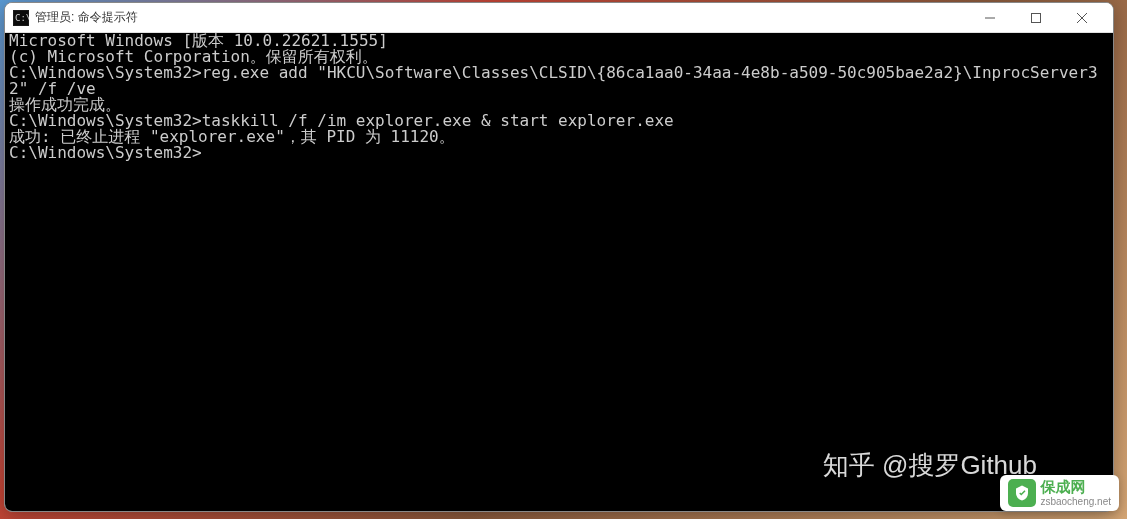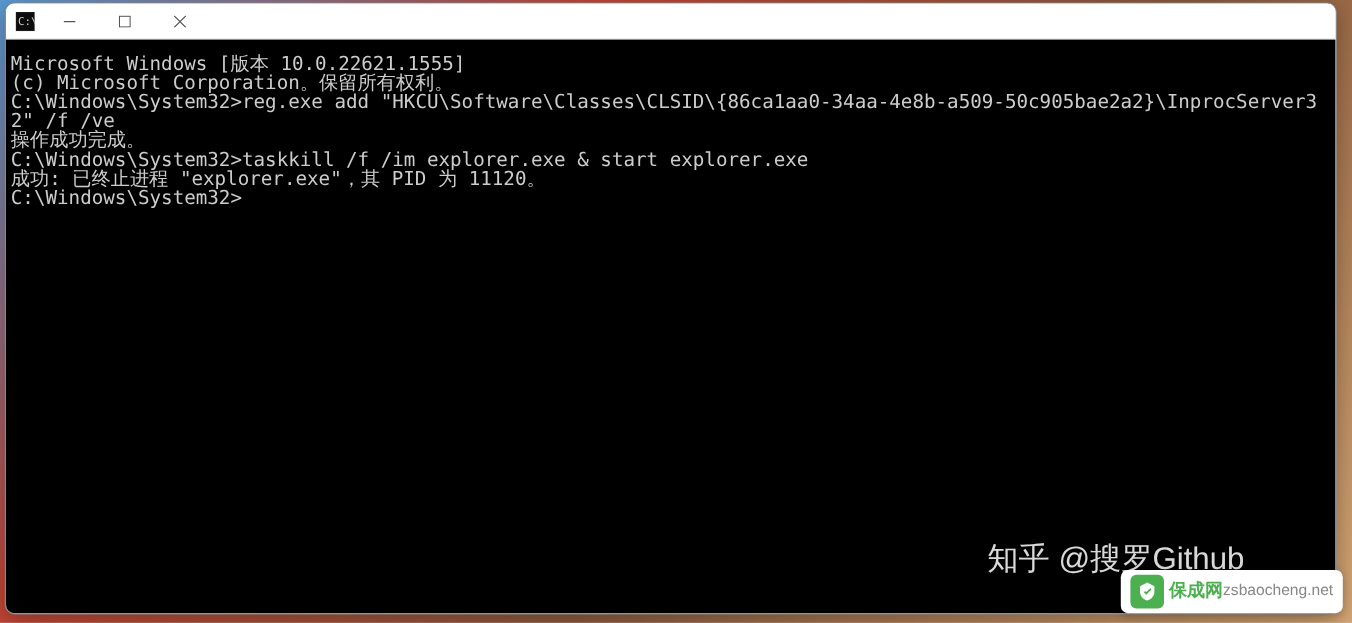--- a/index.html
+++ b/index.html
@@ -61,21 +61,21 @@
       height: 30px;
       display: flex;
       align-items: center;
       justify-content: center;
       cursor: pointer;
       color: #555;
     }
     .terminal {
       background: #000000;
       height: calc(100% - 30px);
-      padding: 12px 4px;
+      padding: 0 4px;
       font-family: "NSimSun", "SimSun", "Consolas", monospace;
       font-size: 16px;
       line-height: 16px;
       color: #cccccc;
       overflow: hidden;
       white-space: pre;
       letter-spacing: 0px;
     }
     .terminal-line {
       white-space: pre-wrap;
@@ -111,45 +111,46 @@
       width: 28px;
       height: 28px;
       background: #4caf50;
       border-radius: 5px;
       display: flex;
       align-items: center;
       justify-content: center;
     }
     .baocheng-text-wrap {
       display: flex;
-      flex-direction: row;
+      flex-direction: column;
       line-height: 1.1;
     }
     .baocheng-text {
       font-size: 15px;
       font-weight: bold;
       color: #4caf50;
     }
     .baocheng-sub {
-      font-size: 13px;
+      font-size: 10px;
       color: #888;
     }
   </style>
 </head>
 <body>
 
 <div class="window">
   <div class="titlebar">
     <div class="titlebar-icon">
       <svg viewBox="0 0 16 16">
         <rect x="0" y="0" width="16" height="16" fill="#1a1a1a"></rect>
         <rect x="1" y="1" width="14" height="14" fill="#0c0c0c"></rect>
         <text x="2" y="11" font-size="9" fill="#ccc" font-family="monospace">C:\</text>
       </svg>
     </div>
+    <div class="titlebar-text">管理员: 命令提示符</div>
     <div class="window-controls">
       <div class="window-control">
         <svg width="10" height="10" viewBox="0 0 10 10">
             <path d="M0 5 L10 5" stroke="currentColor" stroke-width="1"></path>
           </svg>
       </div>
       <div class="window-control">
         <svg width="10" height="10" viewBox="0 0 10 10">
             <rect x="0.5" y="0.5" width="9" height="9" fill="none" stroke="currentColor" stroke-width="1"></rect>
           </svg>

